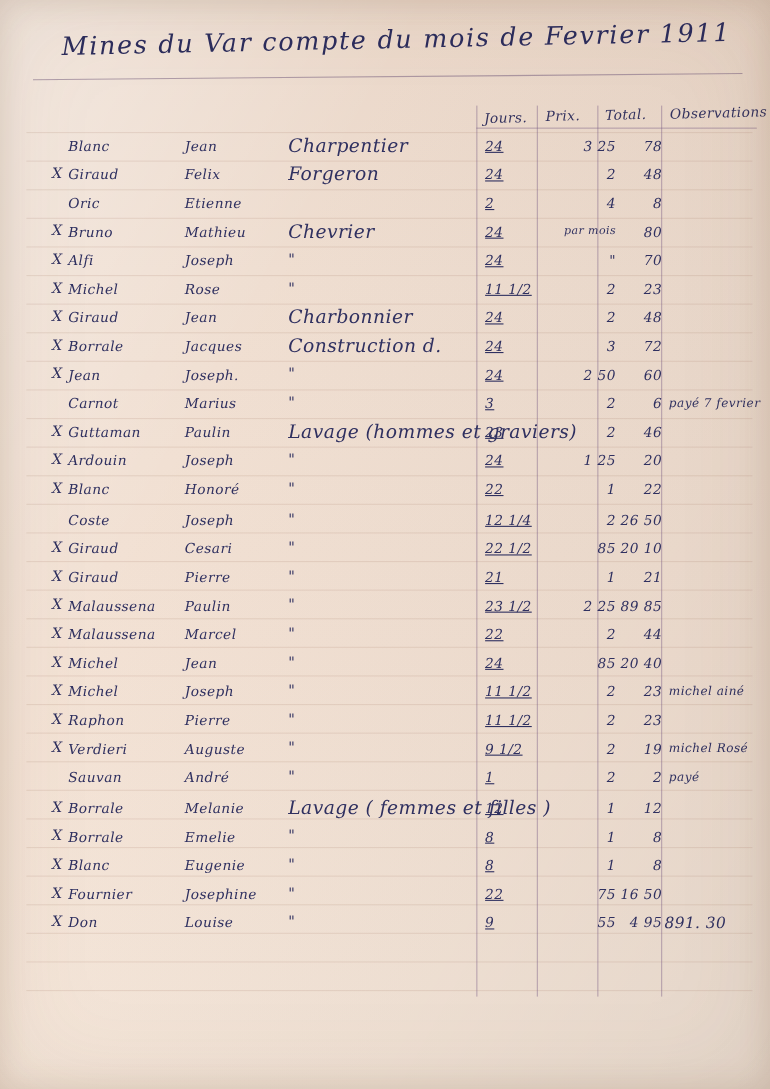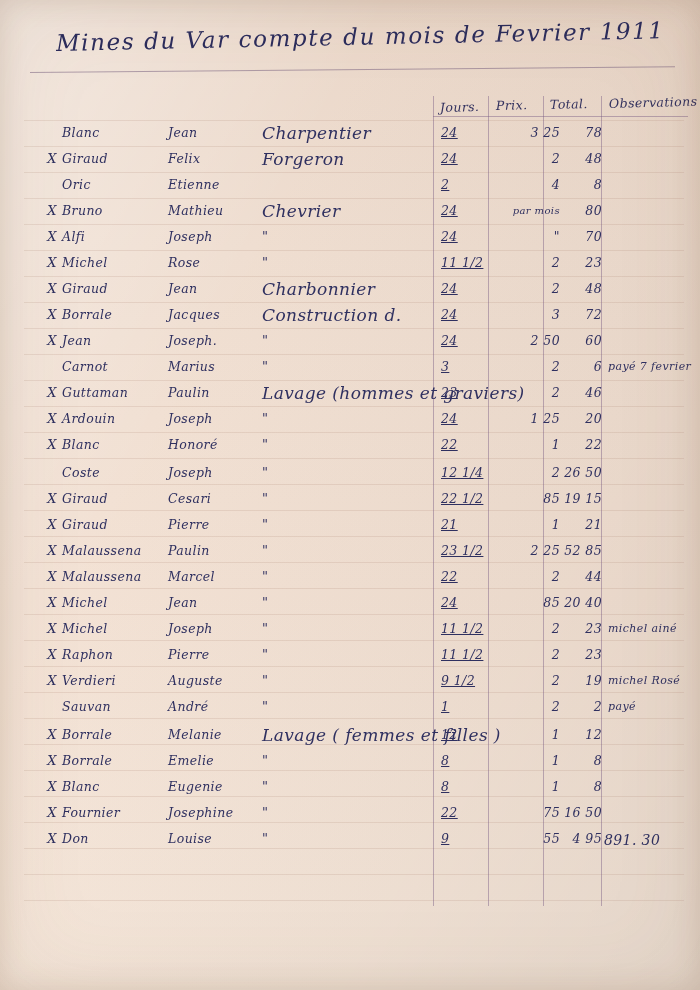--- a/index.html
+++ b/index.html
@@ -315,21 +315,21 @@
     <div class="cell hand c-obs"></div>
   </div>
 
   <div class="row" style="top:492px">
     <div class="cell hand c-mark">X</div>
     <div class="cell hand c-last">Giraud</div>
     <div class="cell hand c-first">Cesari</div>
     <div class="cell hand c-job ditto">"</div>
     <div class="cell hand c-days">22 1/2</div>
     <div class="cell hand c-price">85</div>
-    <div class="cell hand c-total">19 15</div>
+    <div class="cell hand c-total">20 10</div>
     <div class="cell hand c-obs"></div>
   </div>
 
   <div class="row" style="top:518px">
     <div class="cell hand c-mark">X</div>
     <div class="cell hand c-last">Giraud</div>
     <div class="cell hand c-first">Pierre</div>
     <div class="cell hand c-job ditto">"</div>
     <div class="cell hand c-days">21</div>
     <div class="cell hand c-price">1</div>
@@ -337,21 +337,21 @@
     <div class="cell hand c-obs"></div>
   </div>
 
   <div class="row" style="top:544px">
     <div class="cell hand c-mark">X</div>
     <div class="cell hand c-last">Malaussena</div>
     <div class="cell hand c-first">Paulin</div>
     <div class="cell hand c-job ditto">"</div>
     <div class="cell hand c-days">23 1/2</div>
     <div class="cell hand c-price">2 25</div>
-    <div class="cell hand c-total">52 85</div>
+    <div class="cell hand c-total">89 85</div>
     <div class="cell hand c-obs"></div>
   </div>
 
   <div class="row" style="top:570px">
     <div class="cell hand c-mark">X</div>
     <div class="cell hand c-last">Malaussena</div>
     <div class="cell hand c-first">Marcel</div>
     <div class="cell hand c-job ditto">"</div>
     <div class="cell hand c-days">22</div>
     <div class="cell hand c-price">2</div>

